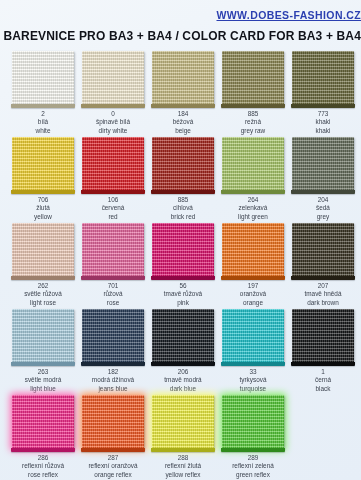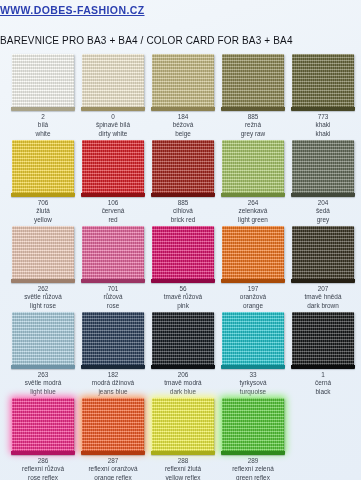--- a/index.html
+++ b/index.html
@@ -6,33 +6,33 @@
   body{
     width:361px;height:480px;
     background:linear-gradient(160deg,#f3f7fb 0%,#e9f0f8 45%,#e6eef7 100%);
     font-family:"Liberation Sans",sans-serif;
     overflow:hidden;
     position:relative;
   }
   #page{width:361px;height:480px;position:relative;}
 
   
-  .header{text-align:left;}
+  .header{padding-top:5px;text-align:right;}
   .site-link{
     display:inline-block;
     font-size:10.5px;
     letter-spacing:.4px;
     color:#2b3fb0;
     text-decoration:underline;
     font-weight:700;
   }
   .subtitle{
-    margin-top:17px;
-    font-size:10px;
-    font-weight:400;
+    margin-top:6px;
+    font-size:12px;
+    font-weight:700;
     letter-spacing:.15px;
     color:#11131a;
   }
 
   
   .grid{
     margin-top:6px;
     display:flex;
     flex-direction:column;
   }

